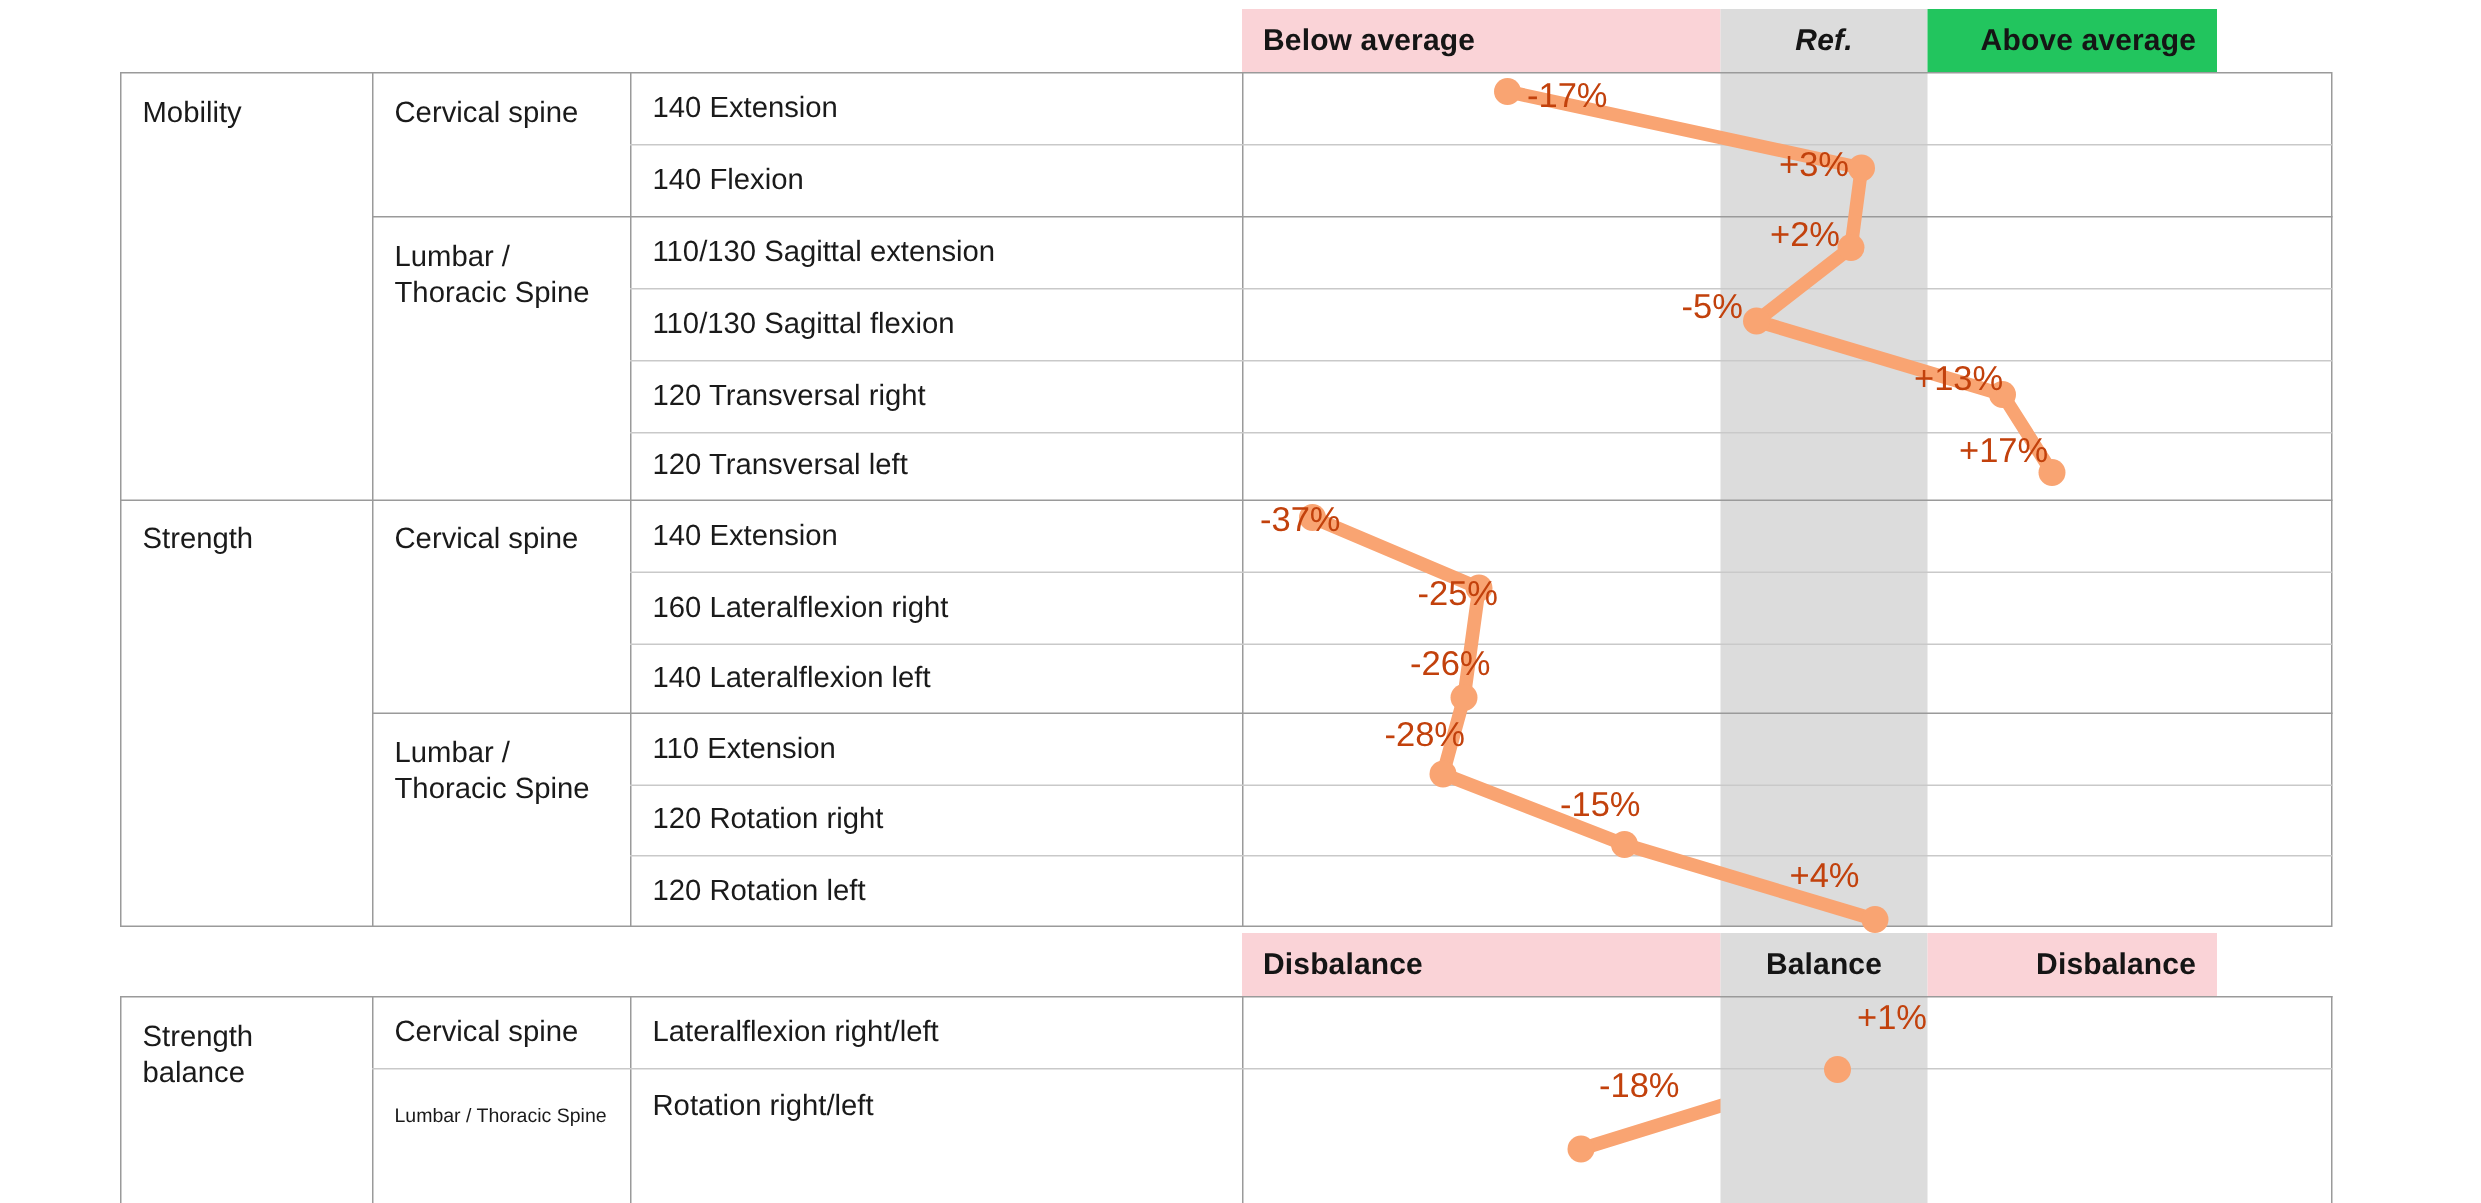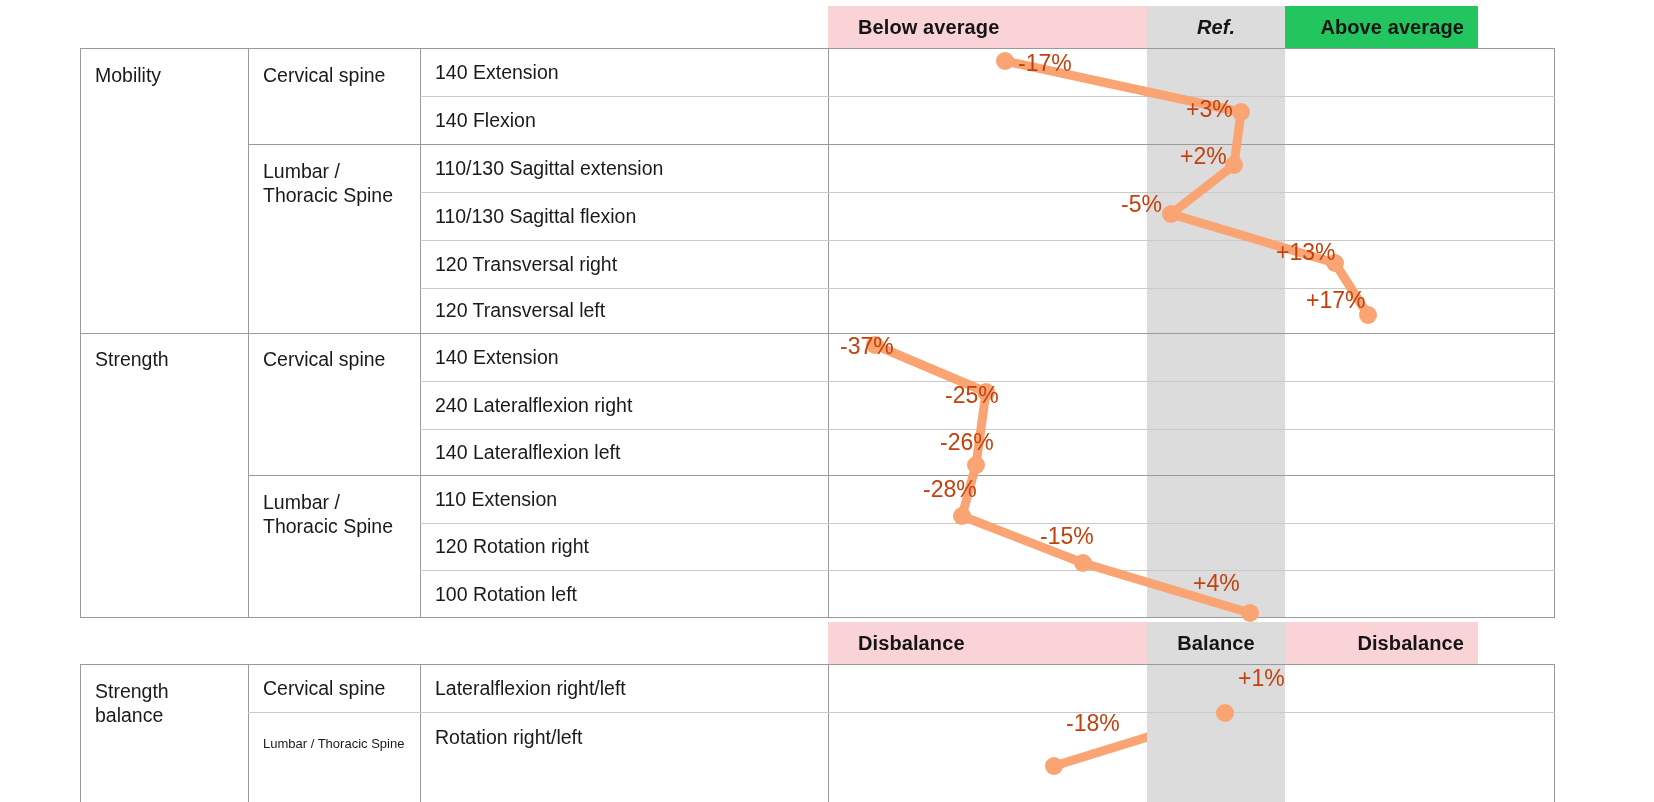--- a/index.html
+++ b/index.html
@@ -4,21 +4,21 @@
 <style>
   html,body{margin:0;padding:0;background:#ffffff;}
   body{width:1654px;height:802px;font-family:"Liberation Sans",sans-serif;position:relative;overflow:hidden;}
 
   #root{position:absolute;left:0;top:0;width:1654px;height:802px;}
 
   
   .band{position:absolute;height:42px;display:flex;align-items:center;}
   .band-seg{height:100%;display:flex;align-items:center;box-sizing:border-box;}
   .band-seg .band-label{font-weight:bold;font-size:20px;color:#151515;letter-spacing:.1px;}
-  .seg-left{justify-content:flex-start;padding-left:30px;}
+  .seg-left{justify-content:flex-start;padding-left:14px;}
   .seg-center{justify-content:center;}
   .seg-right{justify-content:flex-end;padding-right:14px;}
 
   
   .tbl{position:absolute;box-sizing:border-box;border:1px solid #9a9a9a;}
   .vline{position:absolute;width:1px;background:#9a9a9a;}
   .hline{position:absolute;height:1px;background:#c9c9c9;}
   .hline.strong{background:#9a9a9a;}
 
   .cell{position:absolute;box-sizing:border-box;display:flex;align-items:center;
@@ -80,25 +80,25 @@
 Thoracic Spine</div>
 
   <div class="cell" style="left:421px;top:48px;width:407px;height:48px;">140 Extension</div>
   <div class="cell" style="left:421px;top:96px;width:407px;height:48px;">140 Flexion</div>
   <div class="cell" style="left:421px;top:144px;width:407px;height:48px;">110/130 Sagittal extension</div>
   <div class="cell" style="left:421px;top:192px;width:407px;height:48px;">110/130 Sagittal flexion</div>
   <div class="cell" style="left:421px;top:240px;width:407px;height:48px;">120 Transversal right</div>
   <div class="cell" style="left:421px;top:288px;width:407px;height:45px;">120 Transversal left</div>
 
   <div class="cell" style="left:421px;top:333px;width:407px;height:48px;">140 Extension</div>
-  <div class="cell" style="left:421px;top:381px;width:407px;height:48px;">240 Lateralflexion right</div>
+  <div class="cell" style="left:421px;top:381px;width:407px;height:48px;">160 Lateralflexion right</div>
   <div class="cell" style="left:421px;top:429px;width:407px;height:46px;">140 Lateralflexion left</div>
   <div class="cell" style="left:421px;top:475px;width:407px;height:48px;">110 Extension</div>
   <div class="cell" style="left:421px;top:523px;width:407px;height:47px;">120 Rotation right</div>
-  <div class="cell" style="left:421px;top:570px;width:407px;height:48px;">100 Rotation left</div>
+  <div class="cell" style="left:421px;top:570px;width:407px;height:48px;">120 Rotation left</div>
 
   <svg class="chartsvg" width="1654" height="802">
 
     <polyline points="1005,61 1241,112 1234,165 1171,214 1335,263 1368,315" fill="none" stroke="#f9a472" stroke-width="9" stroke-linecap="round" stroke-linejoin="round"></polyline>
 
     <polyline points="875,345 986,392 976,465 962,516 1083,563 1250,613" fill="none" stroke="#f9a472" stroke-width="9" stroke-linecap="round" stroke-linejoin="round"></polyline>
 
     <polyline points="1225,713 1054,766" fill="none" stroke="#f9a472" stroke-width="9" stroke-linecap="round" stroke-linejoin="round"></polyline>
   </svg>
 

